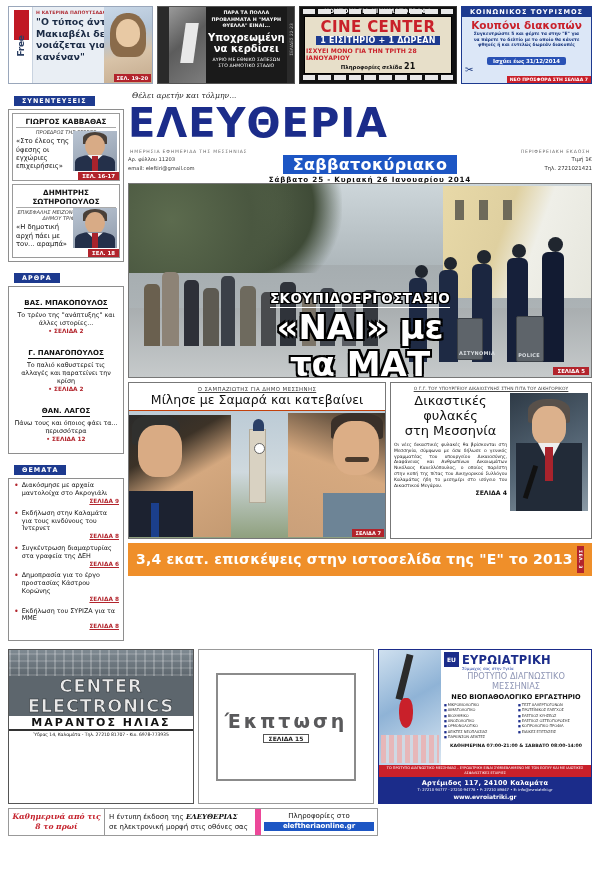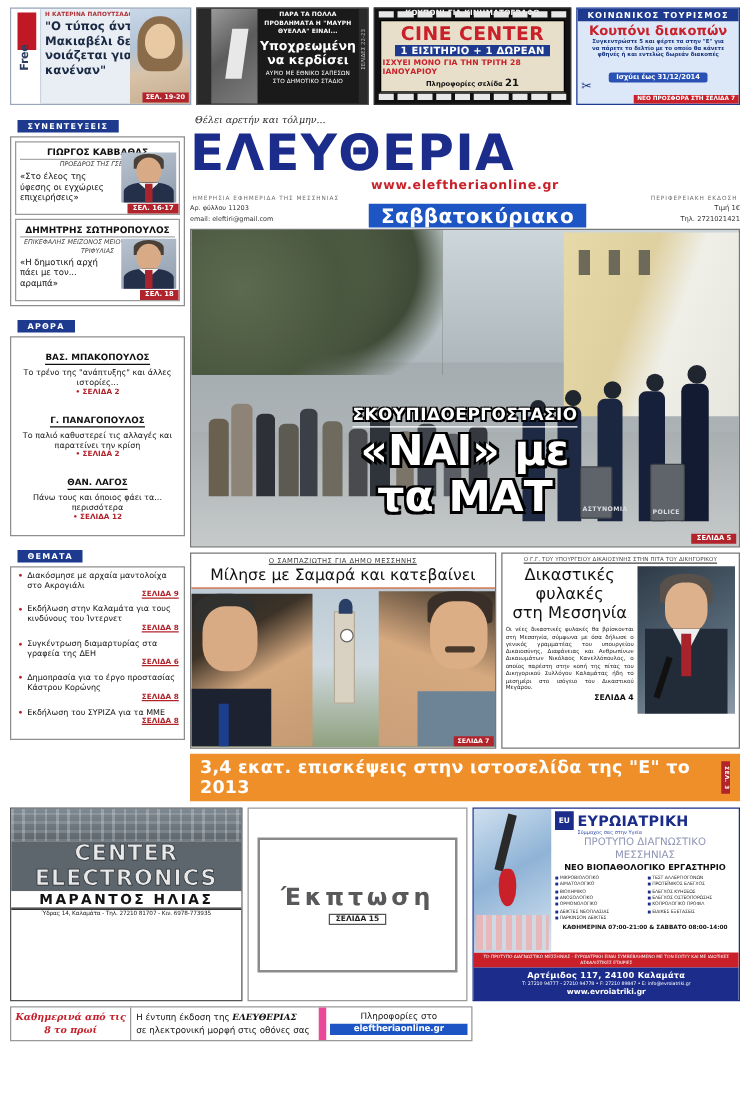--- a/index.html
+++ b/index.html
@@ -57,21 +57,21 @@
   .cp-head { background:#1d3a8f; color:#fff; text-align:center; font-size:6.6px; font-weight:bold; letter-spacing:1px; padding:1px 0;}
   .cp-body { padding:2px 3px; text-align:center; }
   .cp-t { font-size:10.5px; font-weight:bold; color:#c9202a; line-height:12px; }
   .cp-d { font-size:4.4px; color:#16347d; line-height:5.6px; font-weight:bold; padding:0 6px;}
   .cp-valid { display:inline-block; margin-top:2px; background:#2a52b5; color:#fff; font-size:5.4px; font-weight:bold; padding:1px 6px; border-radius:2px;}
   .cp-foot { position:absolute; right:0; bottom:0; background:#c9202a; color:#fff; font-size:4.6px; font-weight:bold; padding:1px 3px;}
   .cp-scissor { position:absolute; left:3px; bottom:8px; font-size:10px; color:#16347d; }
 
   
   .body-grid { display:flex; gap:4px; margin-top:4px; }
-  .col-left { width:140px; }
+  .col-left { width:116px; }
   .col-right { flex:1; }
 
   
   .sec-tab { display:inline-block; background:#1d3a8f; color:#fff; font-size:6.4px; font-weight:bold;
              letter-spacing:1px; padding:1px 8px; margin:3px 0 3px 6px; }
   .sbox { border:1px solid #8e8e8e; background:#fff; margin-bottom:3px; }
   .iv { border:1px solid #9a9a9a; margin:3px; position:relative; padding:3px 3px 9px 3px; overflow:hidden; }
   .iv-name { text-align:center; font-size:7.2px; font-weight:bold; color:#111; border-bottom:1px solid #aaa; padding-bottom:1px;}
   .iv-role { text-align:center; font-size:5.1px; font-style:italic; color:#444; line-height:6.2px; margin-top:1px;}
   .iv-q { font-size:6.8px; line-height:8.4px; color:#111; margin-top:2px; width:58%; }
@@ -108,21 +108,21 @@
   .mast-l1 { display:flex; justify-content:space-between; align-items:center; font-size:4.6px; color:#6d6d6d; letter-spacing:.8px; padding:3px 2px 0;}
   .mast-row { display:flex; align-items:stretch; margin-top:1px; }
   .mast-meta { width:112px; font-size:5.2px; color:#333; line-height:9px; }
   .mast-center { flex:1; text-align:center; }
   .mast-sk { background:#1d56c4; color:#fff; font-size:16px; font-weight:bold; padding:0 10px; display:inline-block; letter-spacing:.3px;}
   .mast-date { font-size:7.2px; font-weight:bold; color:#111; letter-spacing:.8px; margin-top:1px;}
   .mast-right { width:92px; text-align:right; font-size:5.4px; color:#333; line-height:9px;}
   .rule { border-top:2px solid #1b2c8a; margin-top:2px;}
 
   
-  .lead { position:relative; border:1px solid #777; height:255px; overflow:hidden;
+  .lead { position:relative; border:1px solid #777; height:195px; overflow:hidden;
           background:linear-gradient(#9aa2a6,#b6bcbe); margin-top:3px;}
   .lead-sky { position:absolute; left:0; top:0; right:0; height:42%; background:linear-gradient(#cdd6da,#aeb7bb);}
   .lead-bldg { position:absolute; right:0; top:2px; width:32%; height:58%;
                background:linear-gradient(110deg,#e8d9a8 0%, #dfd0a0 40%, #efefe8 60%, #e6e6dd 100%); }
   .lead-bldg i { position:absolute; background:#6e6a5a; width:9px; height:20px; top:14px; }
   .lead-trees { position:absolute; left:0; top:0; width:46%; height:46%;
                 background:radial-gradient(circle at 20% 40%, #5c6b4e 0%, #4a5740 45%, transparent 70%),
                            radial-gradient(circle at 55% 25%, #57654b 0%, #3f4b37 50%, transparent 72%);}
   .lead-ground { position:absolute; left:0; right:0; bottom:0; height:36%; background:linear-gradient(#a9aeb0,#c6cacb);}
   .crowd { position:absolute; left:2%; top:36%; width:58%; height:48%; }
@@ -199,21 +199,21 @@
   .ce-sub { background:#fff; color:#111; font-size:11px; font-weight:bold; text-align:center; letter-spacing:2px; border-bottom:1px solid #333;}
   .ce-main { display:flex; padding:2px 3px; }
   .ce-l { flex:1.08; }
   .ce-l div { font-size:14px; font-weight:bold; color:#111; line-height:15px; -webkit-text-stroke:.5px #111; letter-spacing:-.2px;}
   .ce-r { flex:1; text-align:right; font-family:"DejaVu Sans Mono","Liberation Mono",monospace; }
   .ce-r div { font-size:9.5px; font-weight:bold; color:#111; line-height:12px; letter-spacing:.2px;}
   .ce-addr { font-size:4.6px; color:#222; text-align:center; border-top:1px solid #333; padding:1px 0; letter-spacing:-.1px;}
 
   .disc { width:176px; border:1px solid #999; background:#fff; display:flex; flex-direction:column;
           align-items:center; justify-content:center; position:relative; padding:6px 0;}
-  .disc-in { border:2px solid #8b8b8b; width:160px; height:108px; display:flex; flex-direction:column;
+  .disc-in { border:2px solid #8b8b8b; width:140px; height:108px; display:flex; flex-direction:column;
              align-items:center; justify-content:center; }
   .disc-t { font-size:19px; font-weight:bold; color:#59595b; letter-spacing:3px; }
   .disc-n { font-size:48px; font-weight:bold; color:#c4202b; line-height:48px; letter-spacing:-1px;}
   .disc-pg { border:1px solid #555; font-size:6px; font-weight:bold; color:#222; padding:0 5px; margin-top:2px;}
 
   .evro { flex:1; border:1px solid #1b2c8a; background:#fff; position:relative; overflow:hidden; }
   .ev-row { display:flex; height:115px; }
   .ev-img { width:62px; background:linear-gradient(150deg,#cfe0ef 0%,#8fb3d6 45%,#d9e6f2 100%); position:relative;}
   .ev-img .pip{ position:absolute; left:22px; top:4px; width:7px; height:46px; background:#2a2a2a; transform:rotate(14deg);}
   .ev-img .drop{ position:absolute; left:20px; top:48px; width:14px; height:30px; background:#c9202a; border-radius:40% 40% 50% 50%;}
@@ -418,21 +418,20 @@
           </div>
         </div>
       </div>
     </div>
 
     <div class="col-right">
 
       <div class="mast">
         <div class="mast-slogan">Θέλει αρετήν και τόλμην...</div>
         <div class="logo">ΕΛΕΥΘΕΡΙΑ</div>
-        <div class="logo-url">www.eleftheriaonline.gr</div>
         <div class="mast-l1">
           <span>ΗΜΕΡΗΣΙΑ ΕΦΗΜΕΡΙΔΑ ΤΗΣ ΜΕΣΣΗΝΙΑΣ</span>
           <span>ΠΕΡΙΦΕΡΕΙΑΚΗ ΕΚΔΟΣΗ</span>
         </div>
         <div class="mast-row">
           <div class="mast-meta">
             <div>Αρ. φύλλου 11203</div>
             <div>email: eleftiri@gmail.com</div>
           </div>
           <div class="mast-center">

